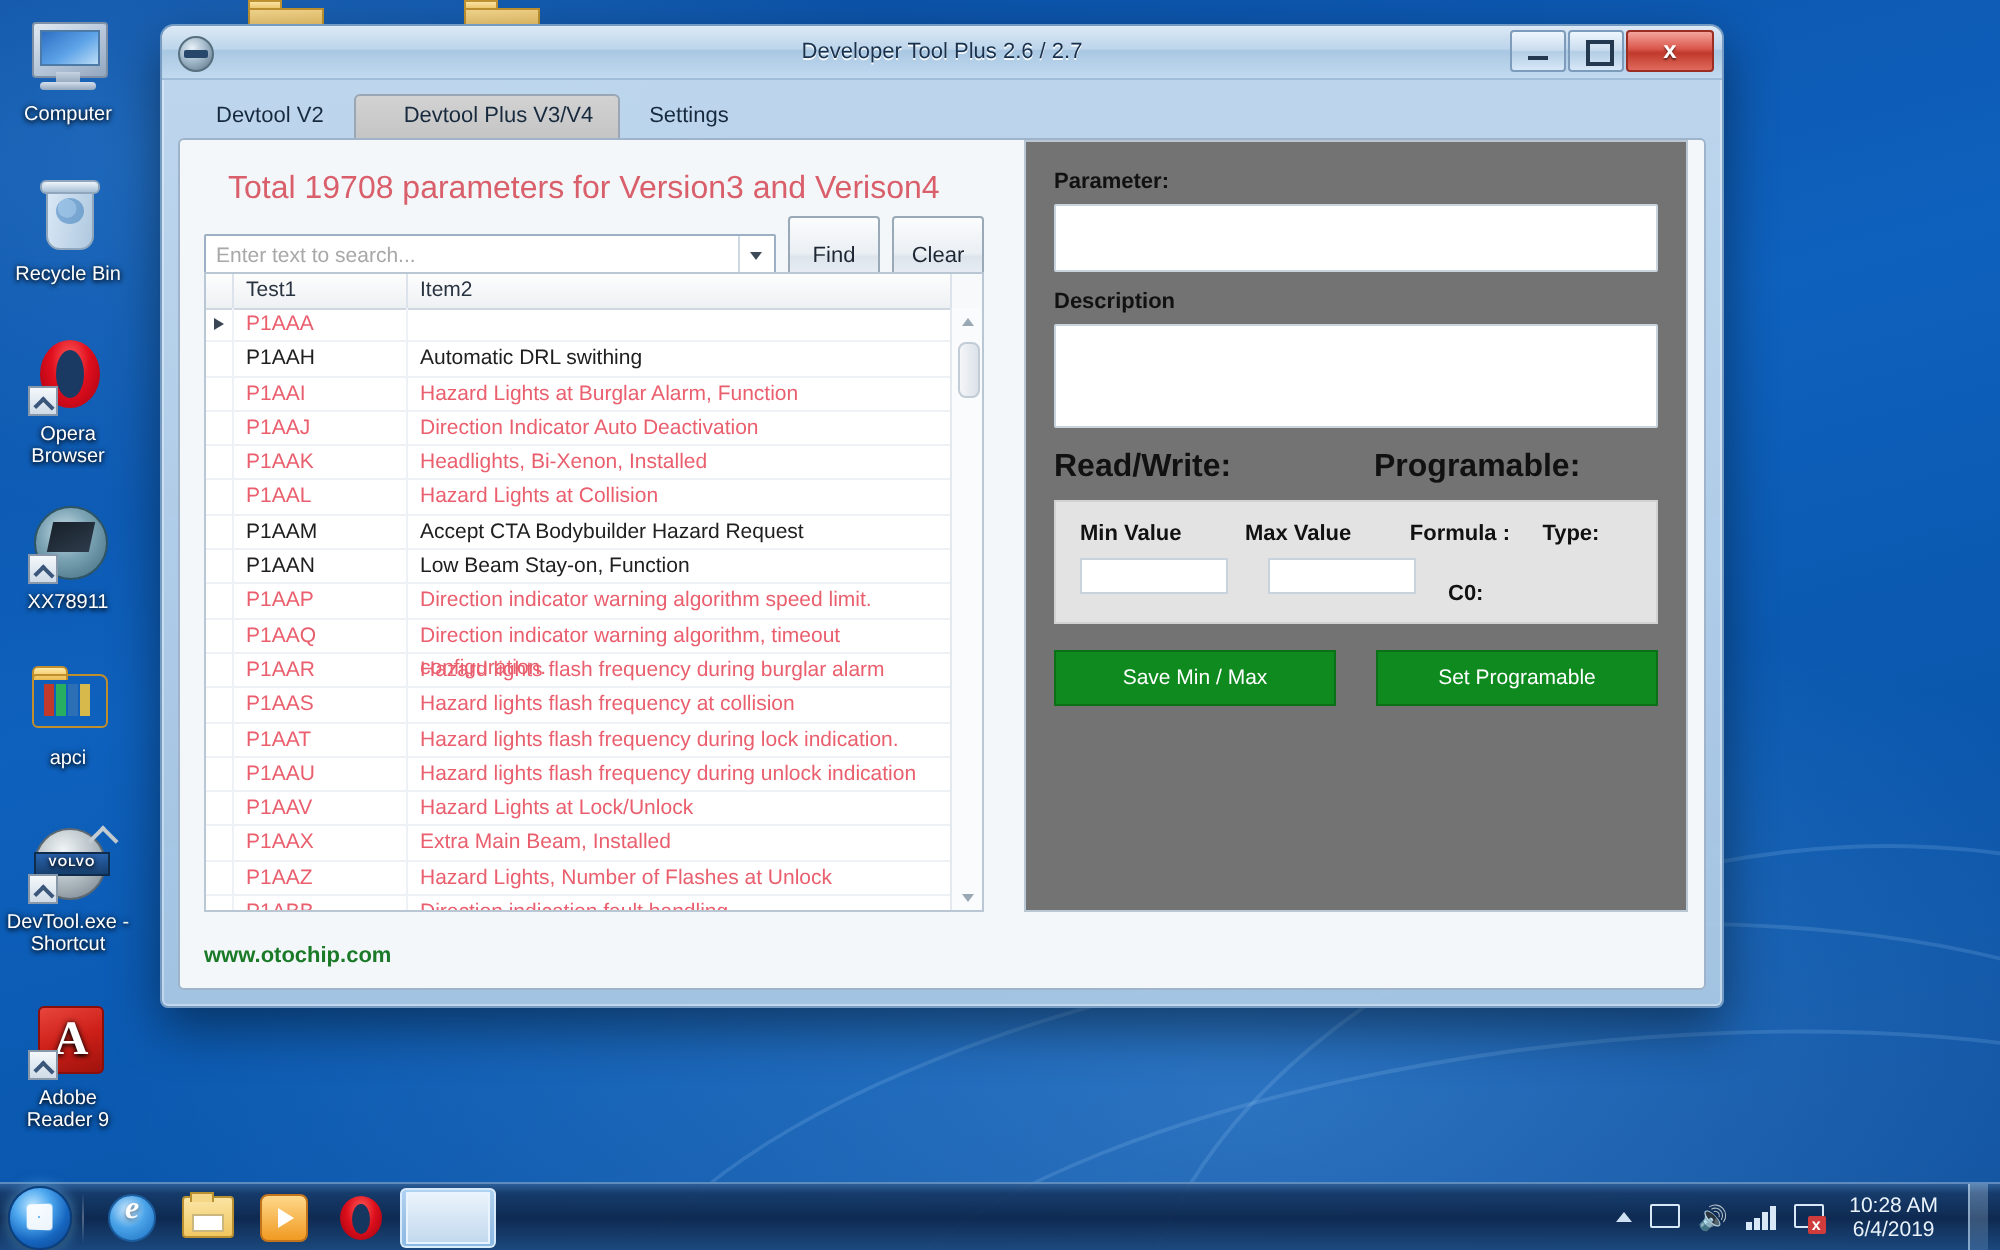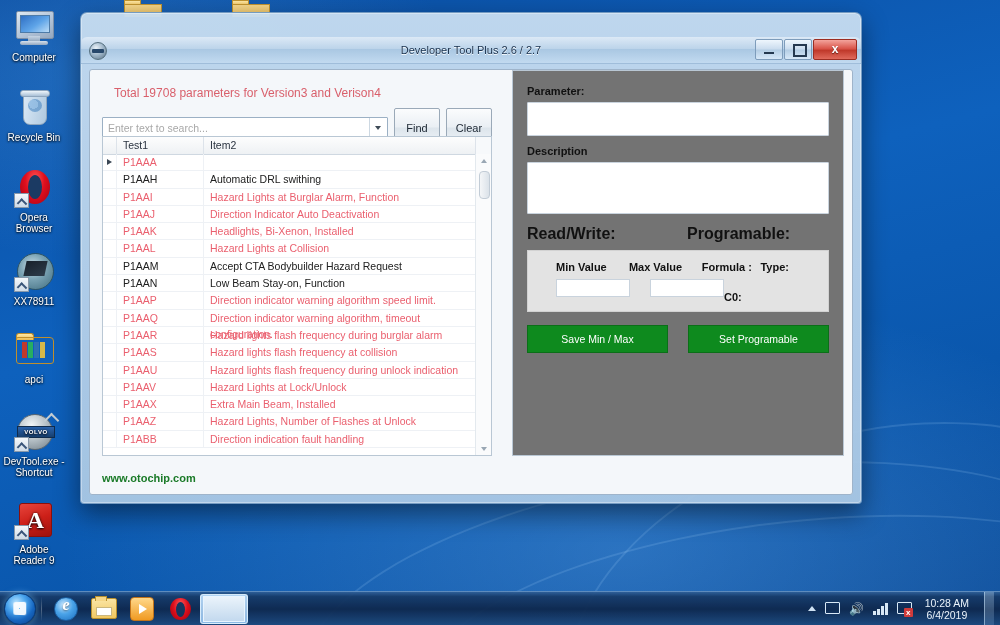--- a/index.html
+++ b/index.html
@@ -190,21 +190,20 @@
     background: linear-gradient(180deg, rgba(198,220,240,0.96) 0%, rgba(170,200,228,0.95) 100%);
     border: 1px solid rgba(110,150,190,0.9);
     box-shadow: 0 10px 26px rgba(0,0,0,0.45), 0 0 0 1px rgba(255,255,255,0.35) inset;
     overflow: hidden;
   }
   .titlebar {
     position: relative; height: 26px;
     background: linear-gradient(180deg, #dce9f6 0%, #bcd4ea 45%, #a9c7e2 46%, #c2daf0 100%);
     border-bottom: 1px solid rgba(120,160,200,0.6);
     border-radius: 6px 6px 0 0;
-    margin-top: 24px;
   }
   .title-text {
     position: absolute; left: 0; right: 0; top: 0; line-height: 26px;
     text-align: center; font-size: 11px; color: #19314d;
     text-shadow: 0 1px 0 rgba(255,255,255,0.9);
   }
   .title-icon {
     position: absolute; left: 8px; top: 5px; width: 16px; height: 16px;
     border-radius: 50%;
     background: radial-gradient(circle at 38% 32%, #eaf2f8 0%, #9fb6c9 48%, #5a7183 100%);
@@ -258,21 +257,21 @@
   .client {
     position: absolute; left: 8px; right: 8px; top: 56px; bottom: 8px;
     background: #f4f7fa;
     border: 1px solid #9fb4ca;
     border-radius: 3px;
     overflow: hidden;
   }
   .client-inner { position: absolute; inset: 0; padding: 10px 12px; }
 
   .headline {
-    font-size: 12px; color: #d95f6b; margin: 6px 0 10px 12px;
+    font-size: 16px; color: #d95f6b; margin: 6px 0 10px 12px;
   }
 
   
   .left-pane { position: absolute; left: 12px; top: 38px; width: 390px; bottom: 38px; }
   .searchrow { display: flex; gap: 6px; align-items: center; }
   .combo {
     position: relative; flex: 1 1 auto; height: 19px;
     background: #fff; border: 1px solid #9bb0c4; border-radius: 1px;
     display: flex; align-items: center;
   }
@@ -370,21 +369,21 @@
     width: 100%; box-sizing: border-box;
   }
   .param-box { height: 34px; margin-bottom: 9px; }
   .desc-box  { height: 52px; margin-bottom: 11px; }
 
   .rw-row { display: flex; font-size: 16px; font-weight: bold; color: #111; margin-bottom: 7px; }
   .rw-row .rw-a { width: 160px; }
 
   .gray-panel {
     background: #e3e3e3; border: 1px solid #d2d2d2;
-    padding: 10px 28px 12px; position: relative; height: 62px; box-sizing: border-box;
+    padding: 10px 12px 12px; position: relative; height: 62px; box-sizing: border-box;
   }
   .gp-labels { display: flex; font-size: 11px; font-weight: bold; color: #111; }
   .gp-labels .c-min { width: 92px; }
   .gp-labels .c-max { width: 92px; }
   .gp-labels .c-formula { width: 74px; }
   .gp-labels .c-type { width: 50px; }
   .gp-inputs { display: flex; margin-top: 6px; }
   .gp-inputs .mini {
     width: 72px; height: 16px; background: #fff; border: 1px solid #c9d3dd;
   }
@@ -713,20 +712,25 @@
                   </div>
                   <div class="grow red">
                     <div class="g-gutter"></div>
                     <div class="g-c1">P1AAR</div>
                     <div class="g-c2">Hazard lights flash frequency during burglar alarm</div>
                   </div>
                   <div class="grow red">
                     <div class="g-gutter"></div>
                     <div class="g-c1">P1AAS</div>
                     <div class="g-c2">Hazard lights flash frequency at collision</div>
+                  </div>
+                  <div class="grow red">
+                    <div class="g-gutter"></div>
+                    <div class="g-c1">P1AAT</div>
+                    <div class="g-c2">Hazard lights flash frequency during lock indication.</div>
                   </div>
                   <div class="grow red">
                     <div class="g-gutter"></div>
                     <div class="g-c1">P1AAU</div>
                     <div class="g-c2">Hazard lights flash frequency during unlock indication</div>
                   </div>
                   <div class="grow red">
                     <div class="g-gutter"></div>
                     <div class="g-c1">P1AAV</div>
                     <div class="g-c2">Hazard Lights at Lock/Unlock</div>

